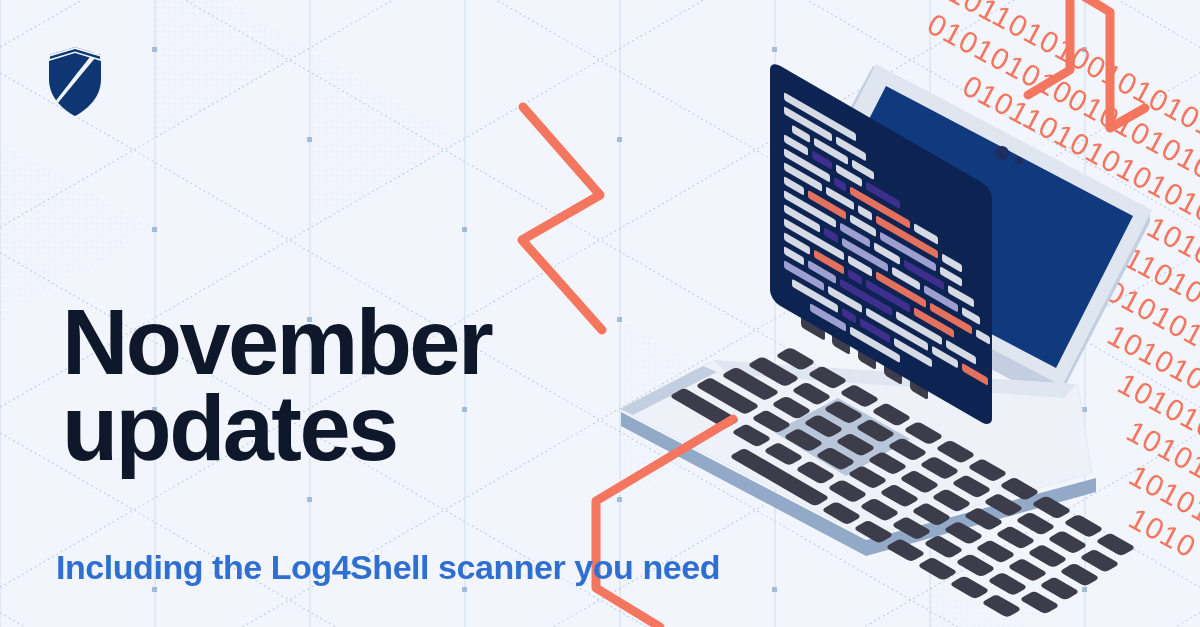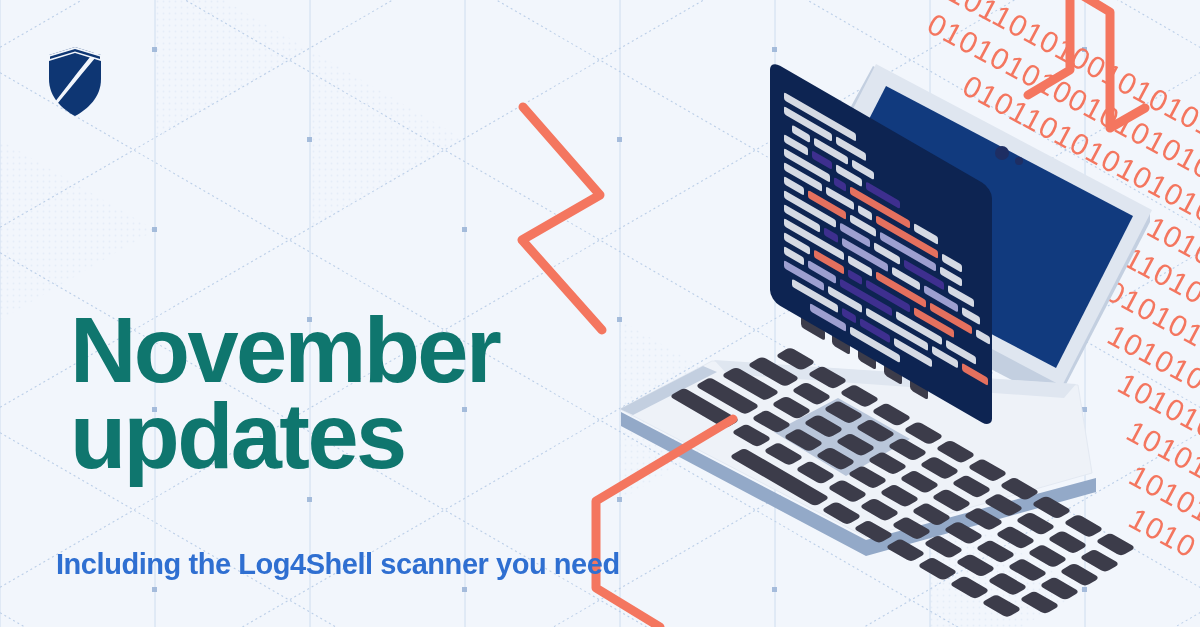--- a/index.html
+++ b/index.html
@@ -32,36 +32,36 @@
     height: 74px;
     z-index: 6;
   }
 
   
   .headline {
     position: absolute;
     left: 54px;
     top: 291px;
     z-index: 6;
-    margin: 16px;
-    color: #0f766e;
+    margin: 8px;
+    color: #0f172a;
     font-size: 92px;
     line-height: 0.94;
     font-weight: 700;
     letter-spacing: -2.6px;
     white-space: pre-line;
   }
   .subhead {
     position: absolute;
     left: 56px;
     top: 548px;
     z-index: 6;
     margin: 0;
     color: #2f6fd1;
-    font-size: 29px;
+    font-size: 34px;
     font-weight: 700;
     letter-spacing: -0.45px;
   }
 
   
   .art {
     position: absolute;
     inset: 0;
     z-index: 3;
     pointer-events: none;

